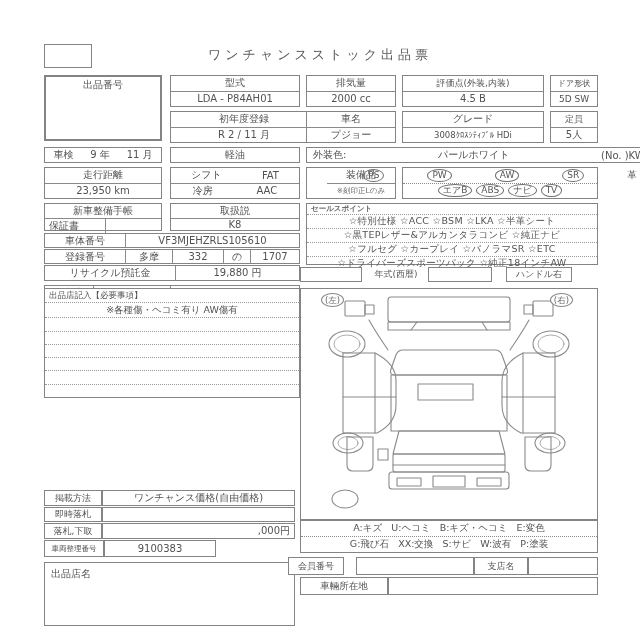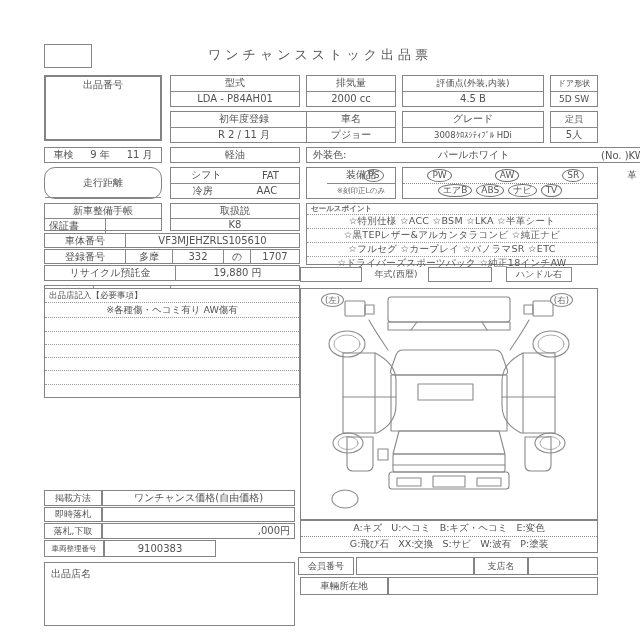--- a/index.html
+++ b/index.html
@@ -80,22 +80,23 @@
   </div>
   <div class="cell" style="left:170px;top:147px;width:130px;height:16px;">
     <span>軽油</span>
   </div>
   <div class="cell" style="left:306px;top:147px;width:352px;height:16px;justify-content:space-between;padding:0 6px;">
     <span>外装色:</span>
     <span>パールホワイト</span>
     <span>(No. )KWE</span>
   </div>
 
-  <div class="cell col" style="left:44px;top:167px;width:118px;height:32px;border-radius:11px;">
+  <div class="cell col" style="left:44px;top:167px;width:118px;height:32px;">
     <div class="h">走行距離</div>
+    <div class="v">23,950  km</div>
   </div>
   <div class="cell col" style="left:170px;top:167px;width:130px;height:32px;">
     <div class="h" style="justify-content:space-around;">
       <span>シフト</span>
       <span>FAT</span>
     </div>
     <div class="v" style="justify-content:space-around;">
       <span>冷房</span>
       <span>AAC</span>
     </div>
@@ -262,21 +263,21 @@
 
   <div class="cell" style="left:44px;top:562px;width:251px;height:64px;align-items:flex-start;justify-content:flex-start;padding:4px 6px;">
     <span>出品店名</span>
   </div>
 
   <div class="cell col" style="left:300px;top:520px;width:298px;height:33px;">
     <div class="h pre" style="border-bottom-style:dotted;font-size:9.5px;">A:キズ   U:ヘコミ   B:キズ・ヘコミ   E:変色</div>
     <div class="v pre" style="font-size:9.5px;">G:飛び石   XX:交換   S:サビ   W:波有   P:塗装</div>
   </div>
 
-  <div class="cell" style="left:298px;top:557px;width:56px;height:18px;font-size:9px;">
+  <div class="cell" style="left:288px;top:557px;width:56px;height:18px;font-size:9px;">
     <span>会員番号</span>
   </div>
   <div class="cell" style="left:356px;top:557px;width:118px;height:18px;"></div>
   <div class="cell" style="left:474px;top:557px;width:54px;height:18px;font-size:9px;">
     <span>支店名</span>
   </div>
   <div class="cell" style="left:528px;top:557px;width:70px;height:18px;"></div>
 
   <div class="cell" style="left:300px;top:577px;width:88px;height:18px;font-size:9.5px;">
     <span>車輛所在地</span>

